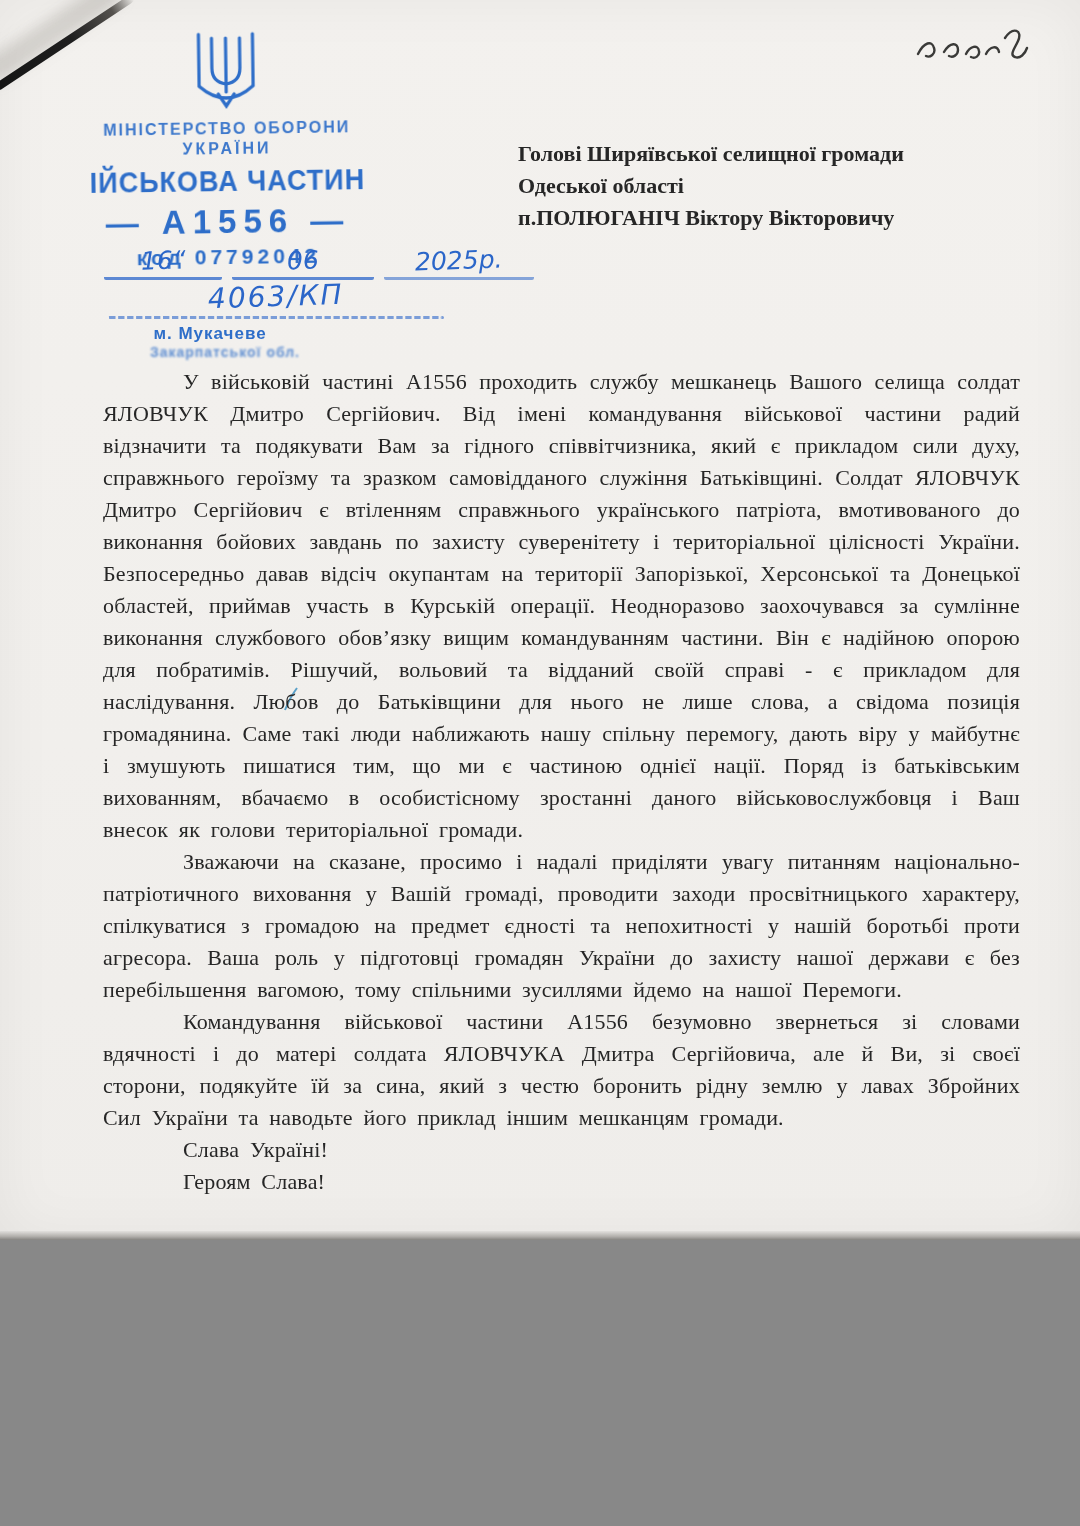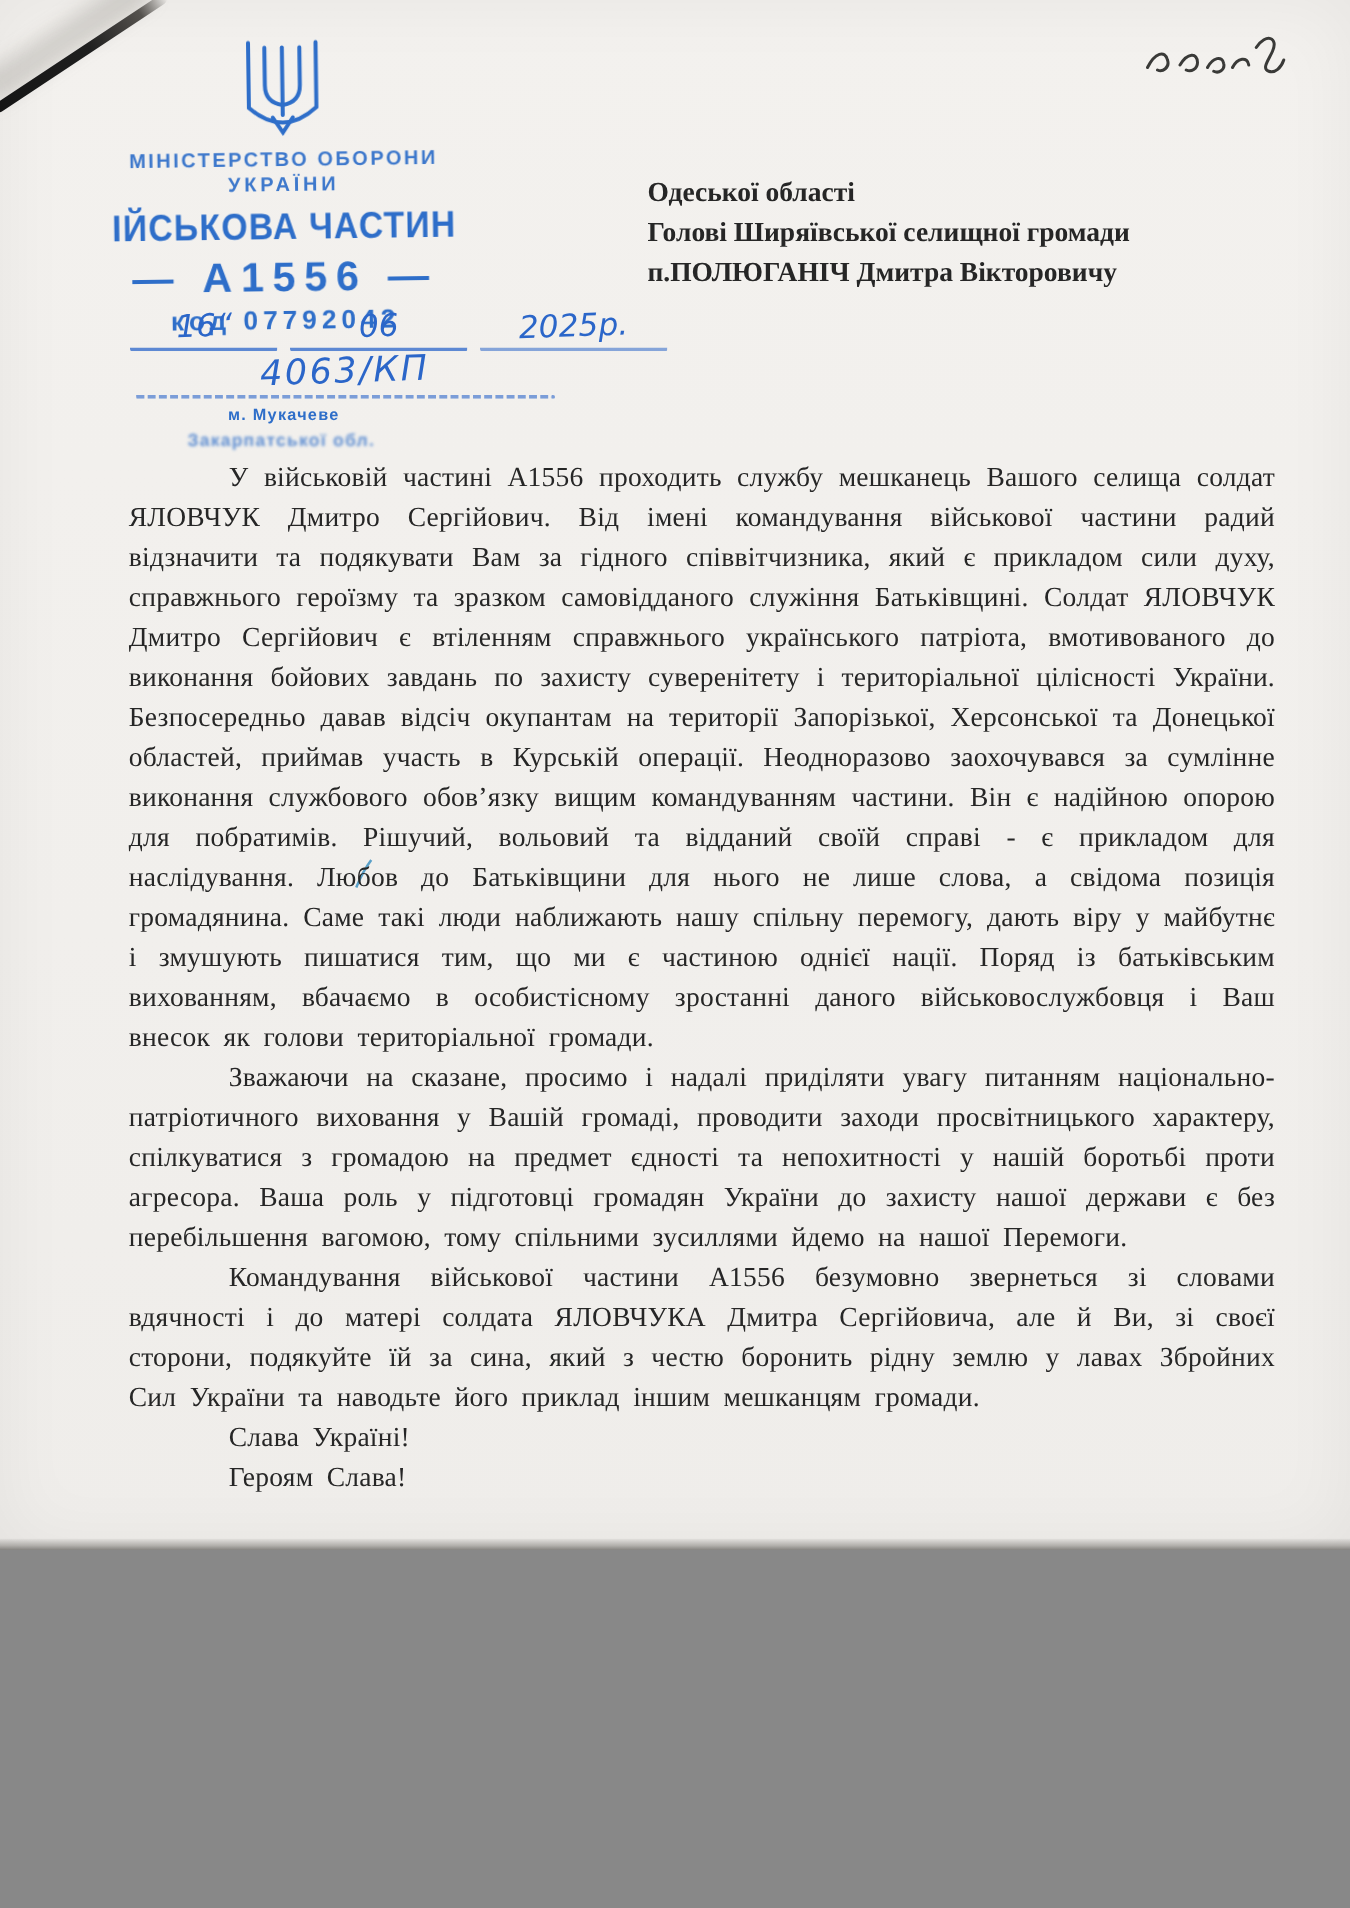--- a/index.html
+++ b/index.html
@@ -37,23 +37,23 @@
     color:#2e6ec9; filter:blur(0.4px); transform:rotate(-0.8deg);
     font-family:"Liberation Sans", sans-serif;
   }
   .trident { display:block; margin:0 auto 6px auto; }
   .st-ministry { font-size:16px; font-weight:bold; letter-spacing:2px; opacity:0.92; }
   .st-country  { font-size:16px; font-weight:bold; letter-spacing:3px; opacity:0.92; margin-top:2px; }
   .st-unit     { font-size:27px; font-weight:bold; letter-spacing:1px; margin-top:8px; transform:scale(1,1.1); }
   .st-number   { font-size:33px; font-weight:bold; letter-spacing:7px; margin-top:6px; }
   .st-code     { font-size:21px; font-weight:bold; letter-spacing:4px; margin-top:4px; }
   .st-city {
-    position:absolute; left:132px; top:324px; width:190px; text-align:center;
+    position:absolute; left:115px; top:324px; width:190px; text-align:center;
     color:#2e6ec9; font-family:"Liberation Sans", sans-serif; font-weight:bold;
-    font-size:13px; letter-spacing:1px; filter:blur(0.5px);
+    font-size:17px; letter-spacing:1px; filter:blur(0.5px);
   }
   .st-region {
     position:absolute; left:100px; top:344px; width:250px; text-align:center;
     color:#2e6ec9; font-family:"Liberation Sans", sans-serif; font-weight:bold;
     font-size:14px; letter-spacing:1px; filter:blur(1.3px); opacity:0.75;
   }
 
   
   .hw {
     font-family:"DejaVu Sans", sans-serif; font-style:italic;
@@ -132,23 +132,23 @@
 
   <div class="ref-row">
     <span class="hw">4063/КП</span>
     <div class="ref-line"></div>
   </div>
 
   <div class="st-city">м. Мукачеве</div>
   <div class="st-region">Закарпатської обл.</div>
 
   <div class="recipient">
+    <div>Голові Ширяївської селищної громади</div>
     <div>Одеської області</div>
-    <div>Голові Ширяївської селищної громади</div>
-    <div>п.ПОЛЮГАНІЧ Дмитра Вікторовичу</div>
+    <div>п.ПОЛЮГАНІЧ Віктору Вікторовичу</div>
   </div>
 
 
   <svg class="stray-mark" width="18" height="26" viewBox="0 0 18 26">
     <path d="M3 24 C 7 14, 12 6, 15 2" fill="none" stroke="#5aa0c8" stroke-width="2"></path>
   </svg>
 
   <div class="body">
     <p>У військовій частині А1556 проходить службу мешканець Вашого селища солдат ЯЛОВЧУК Дмитро Сергійович. Від імені командування військової частини радий відзначити та подякувати Вам за гідного співвітчизника, який є прикладом сили духу, справжнього героїзму та зразком самовідданого служіння Батьківщині. Солдат ЯЛОВЧУК Дмитро Сергійович є втіленням справжнього українського патріота, вмотивованого до виконання бойових завдань по захисту суверенітету і територіальної цілісності України. Безпосередньо давав відсіч окупантам на території Запорізької, Херсонської та Донецької областей, приймав участь в Курській операції. Неодноразово заохочувався за сумлінне виконання службового обов’язку вищим командуванням частини. Він є надійною опорою для побратимів. Рішучий, вольовий та відданий своїй справі - є прикладом для наслідування. Любов до Батьківщини для нього не лише слова, а свідома позиція громадянина. Саме такі люди наближають нашу спільну перемогу, дають віру у майбутнє і змушують пишатися тим, що ми є частиною однієї нації. Поряд із батьківським вихованням, вбачаємо в особистісному зростанні даного військовослужбовця і Ваш внесок як голови територіальної громади.</p>
     <p>Зважаючи на сказане, просимо і надалі приділяти увагу питанням національно-патріотичного виховання  у Вашій громаді, проводити заходи просвітницького характеру, спілкуватися з громадою на предмет єдності та непохитності у нашій боротьбі проти агресора. Ваша роль у підготовці громадян України до захисту нашої держави є без перебільшення вагомою, тому спільними зусиллями йдемо на нашої Перемоги.</p>

